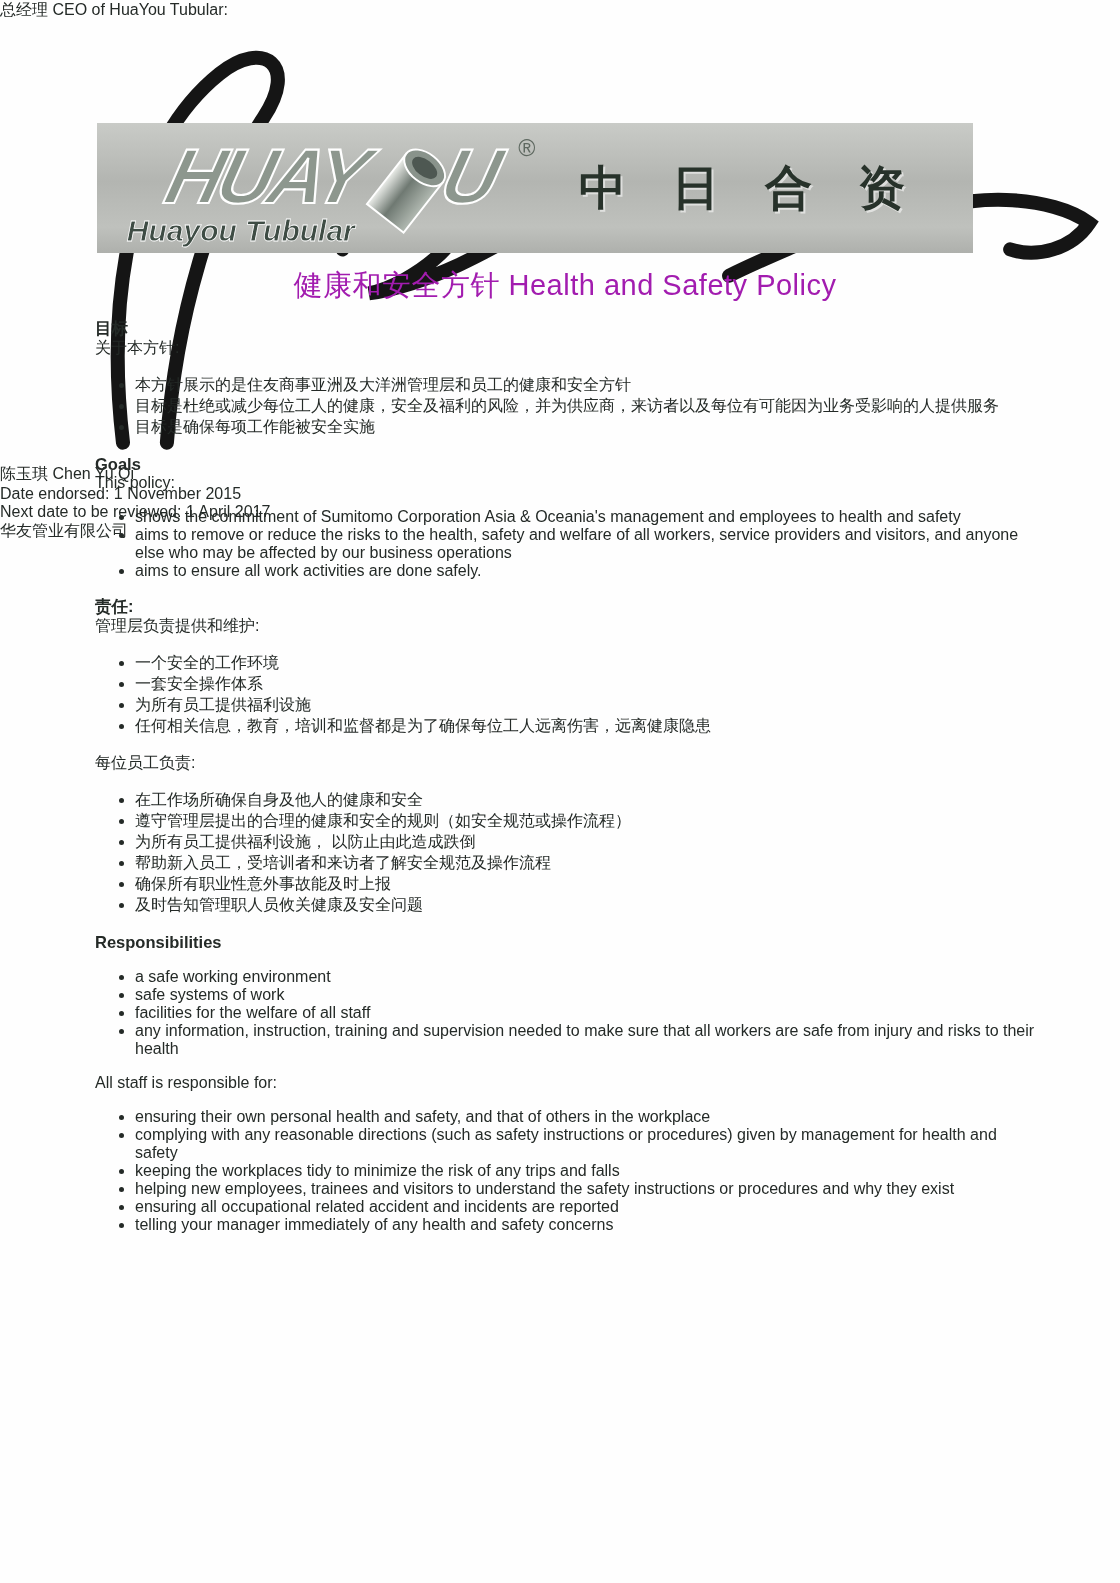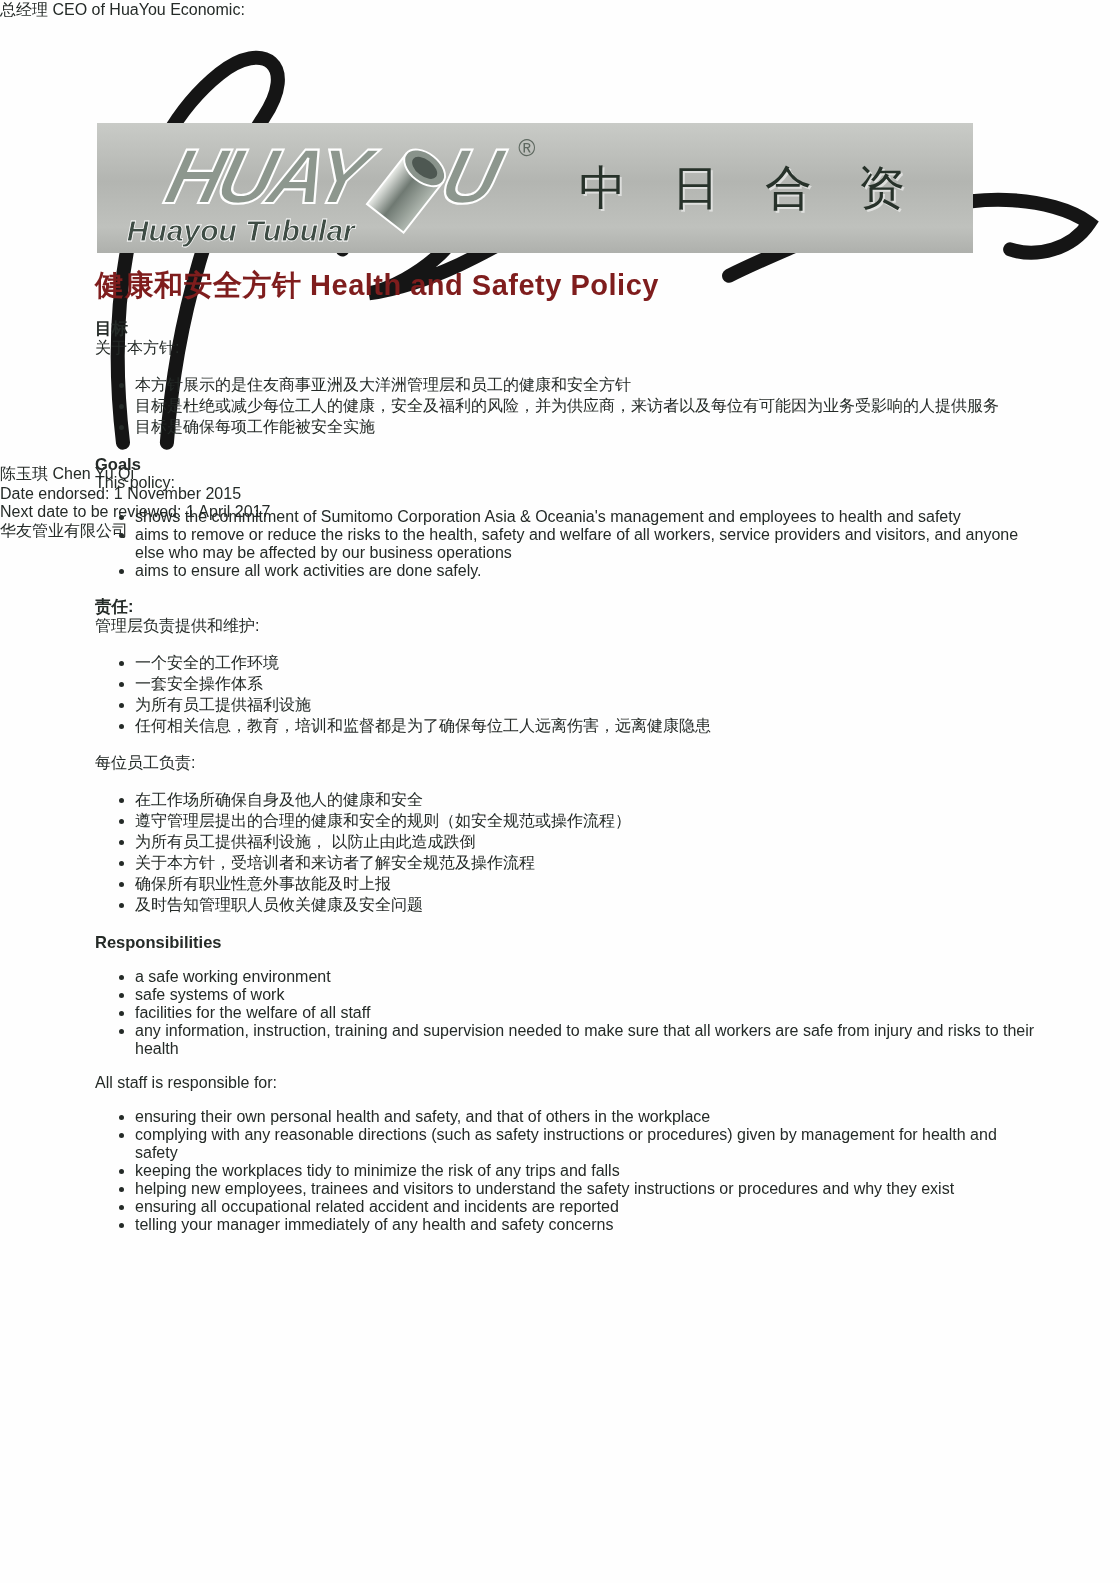--- a/index.html
+++ b/index.html
@@ -11,28 +11,28 @@
   }
   
   .banner {
     position:absolute; left:97px; top:123px; width:876px; height:130px;
     background:linear-gradient(180deg,#c9cbc7 0%,#b3b5b1 45%,#bfc1bd 80%,#aeb0ac 100%);
     display:flex; align-items:center;
   }
   .logo-wrap { margin-left:18px; width:450px; height:126px; position:relative; }
   .joint-venture {
     margin-left:auto; margin-right:-8px; padding-right:30px;
-    font-size:47px; font-weight:normal; letter-spacing:46px; white-space:nowrap;
+    font-size:47px; font-weight:bold; letter-spacing:46px; white-space:nowrap;
     color:#27322a; text-shadow:2px 2px 0 rgba(255,255,255,0.55);
   }
   
   .content { position:absolute; left:95px; top:266px; width:940px; }
   .doc-title {
-    margin:0 0 12px 0; 
-    font-size:29px; font-weight:bold; letter-spacing:0.5px; color:#7f1d1d;
+    margin:0 0 12px 0; text-align:center;
+    font-size:29px; font-weight:normal; letter-spacing:0.5px; color:#a21caf;
   }
   
   .sec { margin-top:8px; }
   .sec:first-of-type { margin-top:2px; }
   .sec-heading { font-weight:bold; font-size:16.5px; line-height:20px; color:#20262" }
   .sec-heading { font-weight:bold; font-size:16.5px; line-height:21px; }
   .sec-intro   { font-size:16.5px; line-height:21px; margin-top:1px; }
   .sec.en .sec-heading, .sec.en .sec-intro { font-size:16px; }
   .sec-list { margin:4px 0 0 0; padding:0; list-style:none; }
   .sec-list li { position:relative; padding-left:68px; font-size:16.5px; line-height:20px; margin-bottom:2px; }
@@ -126,21 +126,21 @@
             <li>为所有员工提供福利设施</li>
             <li>任何相关信息，教育，培训和监督都是为了确保每位工人远离伤害，远离健康隐患</li>
           </ul>
         </div>
         <div class="sec zh">
           <div class="sec-intro">每位员工负责:</div>
           <ul class="sec-list">
             <li>在工作场所确保自身及他人的健康和安全</li>
             <li>遵守管理层提出的合理的健康和安全的规则（如安全规范或操作流程）</li>
             <li>为所有员工提供福利设施， 以防止由此造成跌倒</li>
-            <li>关于本方针，受培训者和来访者了解安全规范及操作流程</li>
+            <li>帮助新入员工，受培训者和来访者了解安全规范及操作流程</li>
             <li>确保所有职业性意外事故能及时上报</li>
             <li>及时告知管理职人员攸关健康及安全问题</li>
           </ul>
         </div>
         <div class="sec en">
           <div class="sec-heading">Responsibilities</div>
           <ul class="sec-list">
             <li>a safe working environment</li>
             <li>safe systems of work</li>
             <li>facilities for the welfare of all staff</li>
@@ -155,21 +155,21 @@
             <li>keeping the workplaces tidy to minimize the risk of any trips and falls</li>
             <li>helping new employees, trainees and visitors to understand the safety instructions or procedures and why they exist</li>
             <li>ensuring all occupational related accident and incidents are reported</li>
             <li>telling your manager immediately of any health and safety concerns</li>
           </ul>
         </div>
       </div>
   </div>
 
   <div class="sig-row">
-    <div class="sig-label"><span class="cn">总经理</span><span class="en"> CEO of HuaYou Economic:</span></div>
+    <div class="sig-label"><span class="cn">总经理</span><span class="en"> CEO of HuaYou Tubular:</span></div>
     <div class="sig-line"></div>
     <svg class="sig-svg" viewBox="0 0 255 100">
       <g fill="none" stroke="#151515" stroke-width="3.2" stroke-linecap="round">
         <path d="M28,96 C24,62 30,28 50,12 C60,4 68,10 60,22 C48,40 40,68 38,96"></path>
         <path d="M78,52 C88,34 102,28 106,38 C110,48 94,60 84,62 C98,60 112,52 122,46"></path>
         <path d="M132,50 L148,44"></path>
         <path d="M160,34 C170,24 184,22 188,30 C192,38 180,46 172,48"></path>
         <path d="M166,58 C178,52 190,48 196,44"></path>
         <path d="M205,46 C220,38 240,40 248,46 C244,52 236,54 230,52"></path>
       </g>

